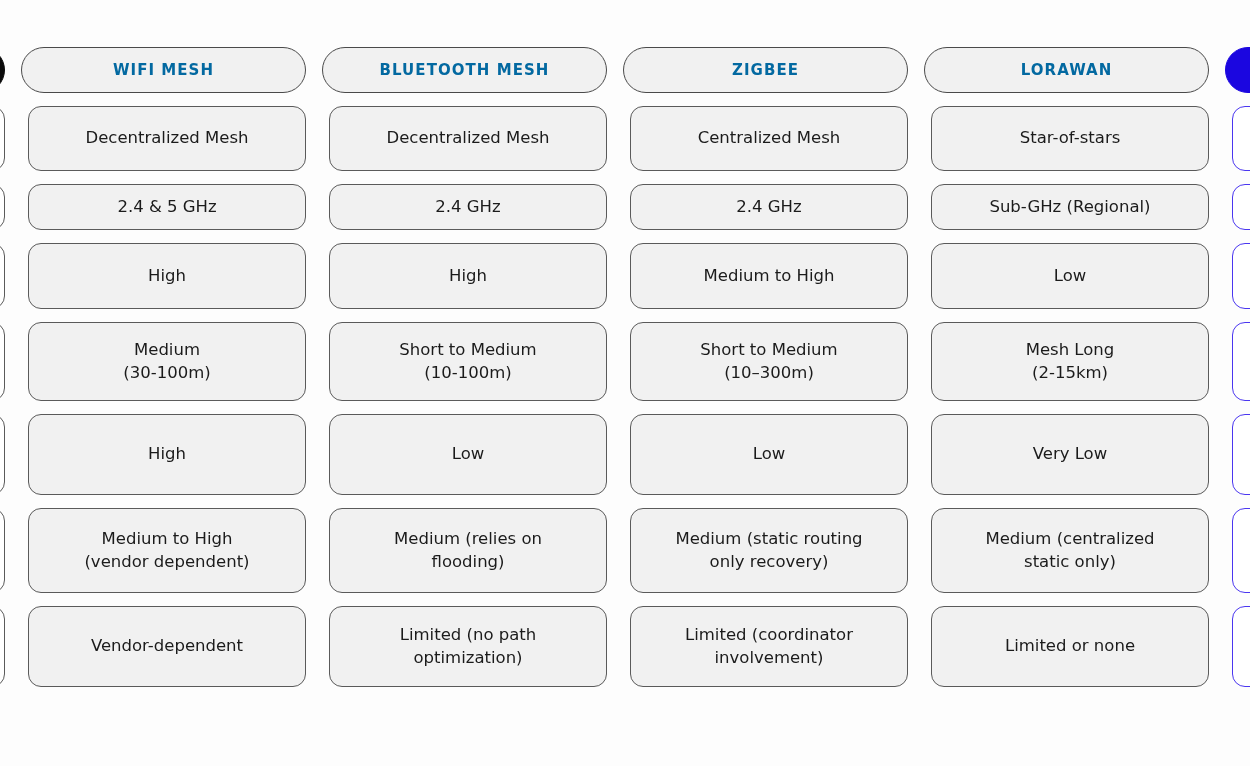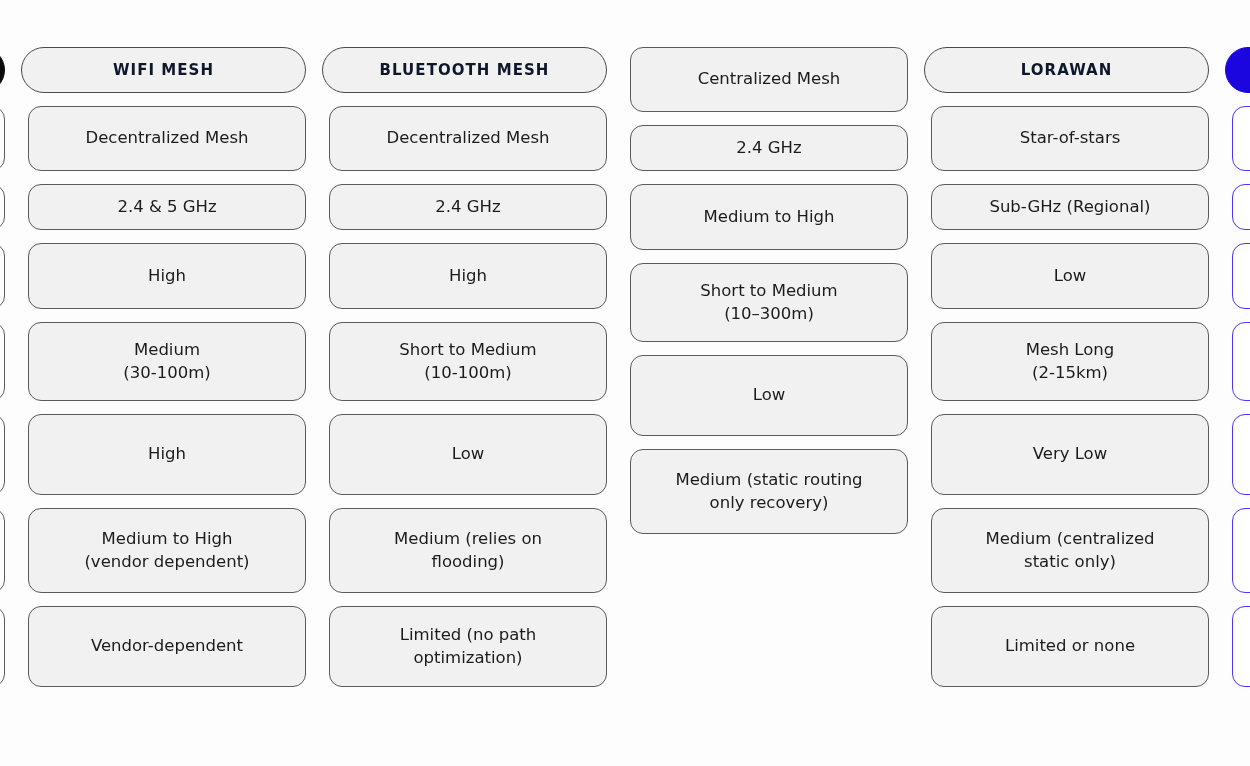--- a/index.html
+++ b/index.html
@@ -48,21 +48,21 @@
     border-radius: 23px;
     background: #f1f1f1;
     border: 1.4px solid #4a4a4a;
     display: flex;
     align-items: center;
     justify-content: center;
     box-sizing: border-box;
     font-size: 15px;
     font-weight: 700;
     letter-spacing: 1.05px;
-    color: #0f172a;
+    color: #0369a1;
     text-transform: uppercase;
     white-space: nowrap;
   }
   .header-cell.label-head {
     background: #0b0b0b;
     border-color: #0b0b0b;
     color: #ffffff;
   }
   .header-cell.accent-head {
     background: #1b06e0;
@@ -227,20 +227,21 @@
           </div>
         </div>
         <div class="cell r6">
           <div>
             <span class="line">Limited (no path</span>
             <span class="line">optimization)</span>
           </div>
         </div>
       </div>
       <div class="column">
+        <div class="header-cell">Zigbee</div>
         <div class="cell r0">
           <div>
             <span class="line">Centralized Mesh</span>
           </div>
         </div>
         <div class="cell r1">
           <div>
             <span class="line">2.4 GHz</span>
           </div>
         </div>
@@ -259,20 +260,26 @@
           <div>
             <span class="line">Low</span>
           </div>
         </div>
         <div class="cell r5">
           <div>
             <span class="line">Medium (static routing</span>
             <span class="line">only recovery)</span>
           </div>
         </div>
+        <div class="cell r6">
+          <div>
+            <span class="line">Limited (coordinator</span>
+            <span class="line">involvement)</span>
+          </div>
+        </div>
       </div>
       <div class="column">
         <div class="header-cell">LoRaWAN</div>
         <div class="cell r0">
           <div>
             <span class="line">Star-of-stars</span>
           </div>
         </div>
         <div class="cell r1">
           <div>

